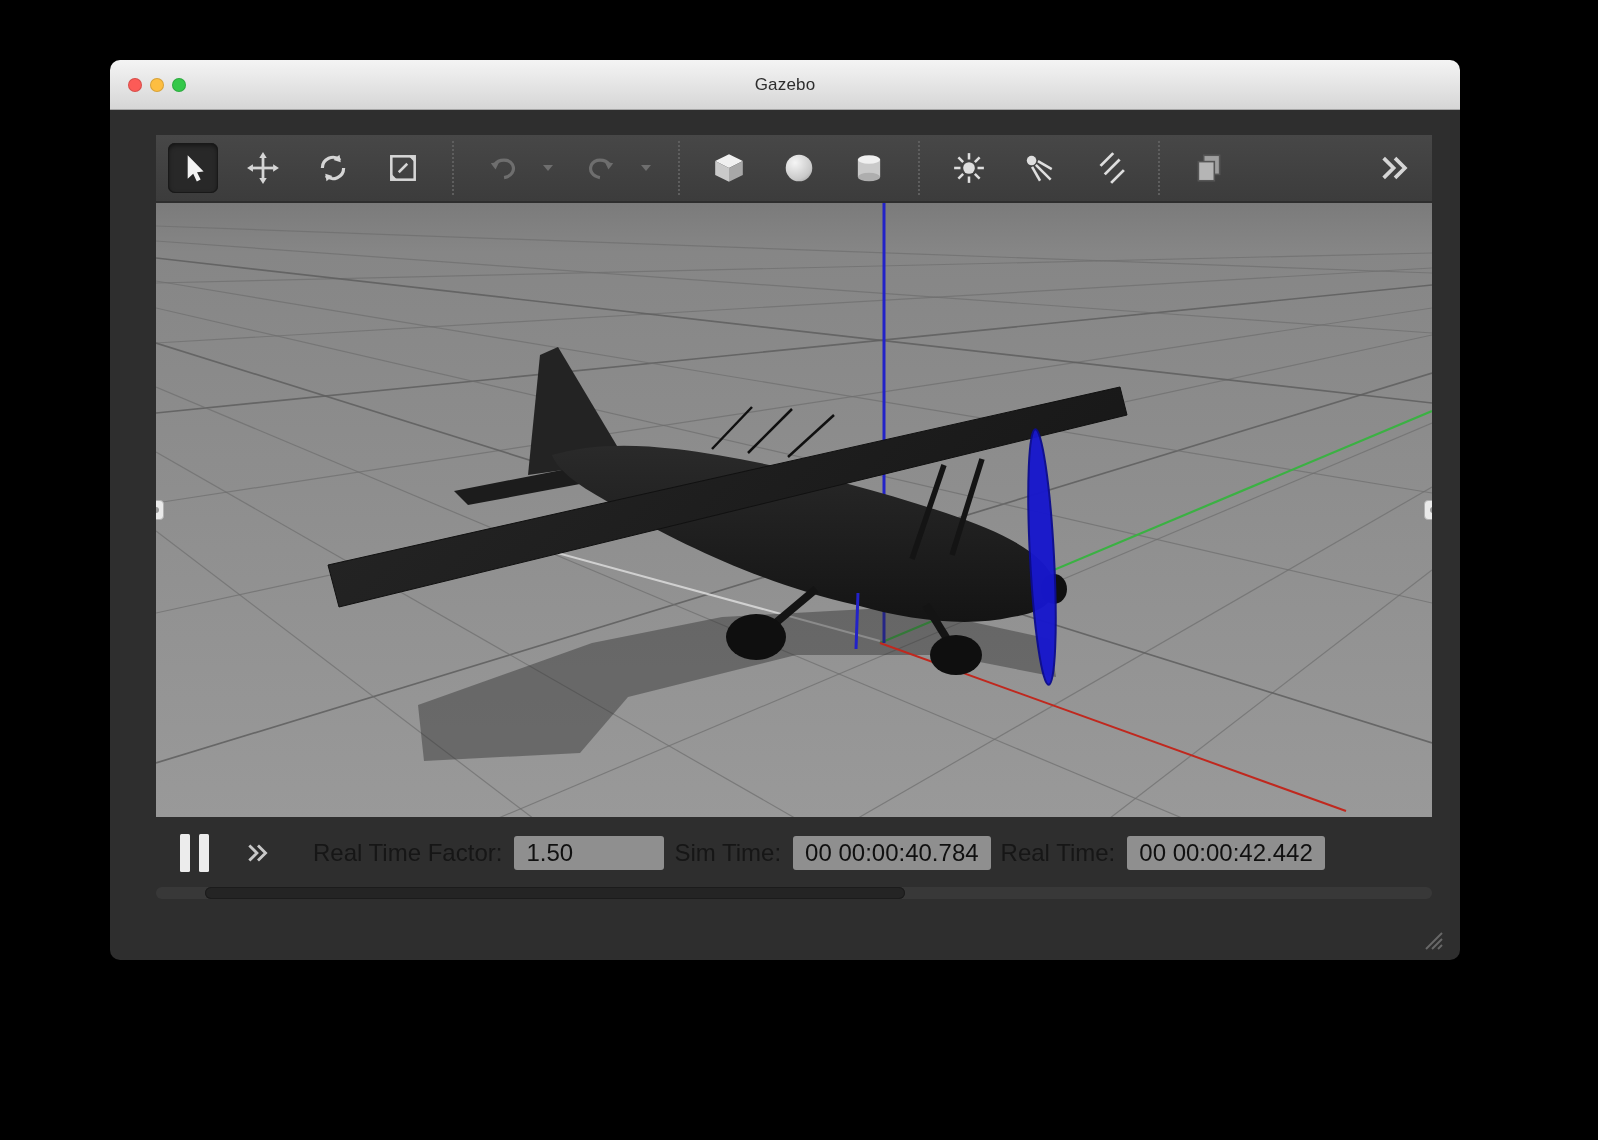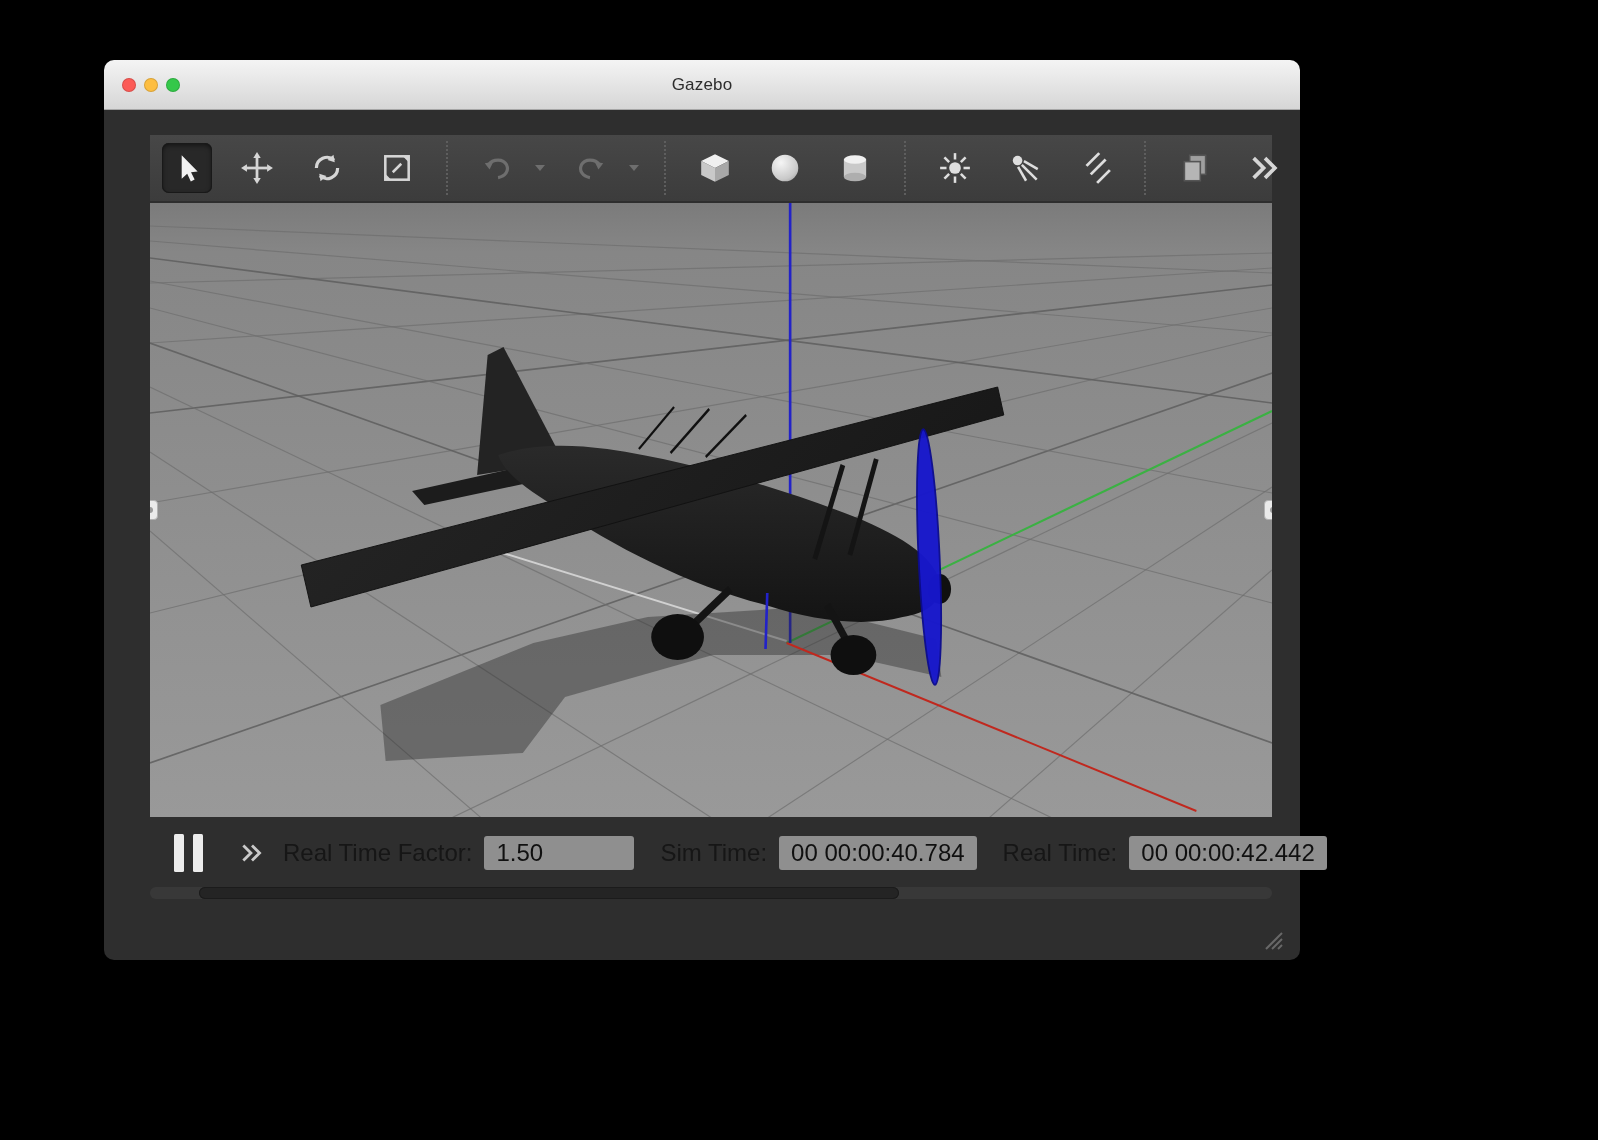--- a/index.html
+++ b/index.html
@@ -1,21 +1,21 @@
 <!DOCTYPE html>
 <html style="--axis-red: #c0281e; --axis-green: #3bb143; --axis-blue: #2222c8; --prop-blue: #1717cd; --value-box-bg: #8f8f8f;"><head>
 <meta charset="utf-8">
 <style>
   * { margin:0; padding:0; box-sizing:border-box; }
   html,body { width:1598px; height:1140px; background:#000; overflow:hidden;
               font-family:"Liberation Sans","DejaVu Sans",sans-serif; }
   .screen { position:relative; width:1598px; height:1140px; background:#000; }
 
   
-  .window { position:absolute; left:104px; top:60px; width:1196px; height:901px;
+  .window { position:absolute; left:110px; top:60px; width:1350px; height:901px;
             border-radius:10px; box-shadow:0 18px 60px rgba(0,0,0,.65); }
   .titlebar { height:50px; background:linear-gradient(#f4f4f4,#d6d6d6);
               border-bottom:1px solid #a6a6a6; border-radius:10px 10px 0 0;
               position:relative; display:flex; align-items:center; justify-content:center; }
   .title { font-size:17px; font-weight:500; color:#2d2d2d; letter-spacing:.2px; }
   .traffic-lights { position:absolute; left:18px; top:0; height:100%;
                     display:flex; align-items:center; gap:8px; }
   .tl { width:14px; height:14px; border-radius:50%; display:inline-block;
         box-shadow:inset 0 0 0 1px rgba(0,0,0,.15); }
   .tl.red { background:#fc5b57; } .tl.yellow { background:#fdbe41; } .tl.green { background:#34c84a; }
@@ -55,21 +55,21 @@
   .splitter.left { left:-9px; } .splitter.right { right:-9px; }
   .splitter .dot { width:6px; height:6px; border-radius:50%; background:#9a9a9a; }
 
   
   .statusbar { height:48px; margin-top:12px; display:flex; align-items:center; }
   .pause-btn { margin-left:24px; background:none; border:none; cursor:pointer; }
   .pause-icon { display:flex; gap:9px; }
   .pause-icon i { display:block; width:10px; height:38px; background:#ececec; border-radius:1.5px; }
   .sb-chevron { margin-left:36px; background:none; border:none; cursor:pointer; display:flex; }
   .sb-label { font-size:24px; color:#161616; white-space:nowrap; }
-  .sb-label.first { margin-left:18px; } .sb-label.next { margin-left:26px; }
+  .sb-label.first { margin-left:42px; } .sb-label.next { margin-left:10px; }
   .sb-value { font-size:24px; color:#101010; background:var(--value-box-bg,#8f8f8f);
               border-radius:3px; padding:3px 12px; margin-left:12px; white-space:nowrap; }
   .sb-value.rtf { min-width:150px; }
 
   
   .hscroll { height:12px; margin-top:10px; border-radius:6px;
              background:rgba(255,255,255,.05); position:relative; cursor:pointer; }
   .hthumb { position:absolute; left:49px; top:0; width:700px; height:12px;
             border-radius:6px; background:#242424; box-shadow:inset 0 0 0 1px #1b1b1b; cursor:grab; }
   .resize-grip { position:absolute; right:16px; bottom:9px; cursor:nwse-resize; }

